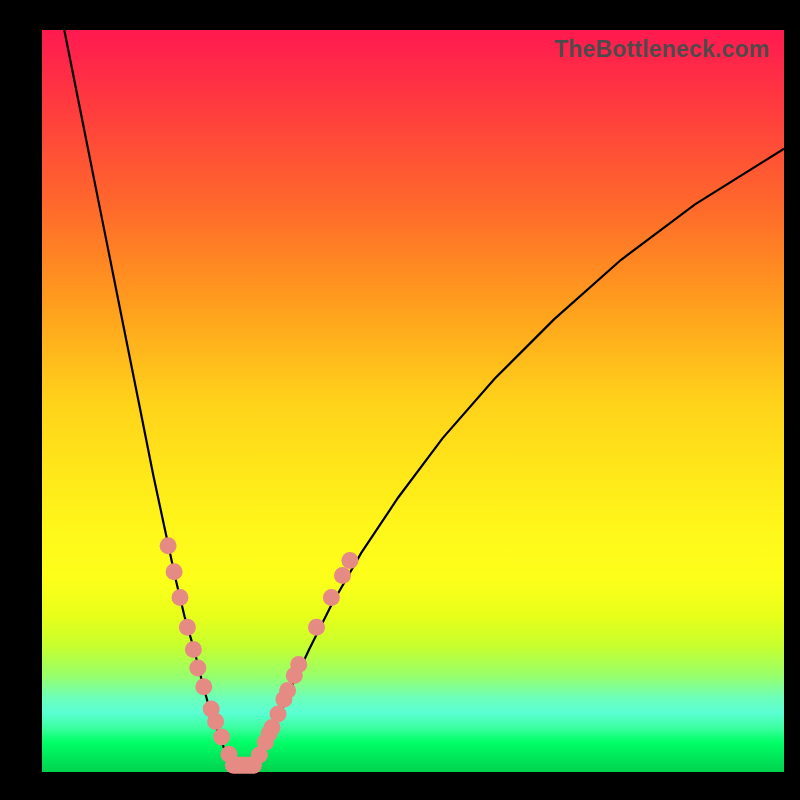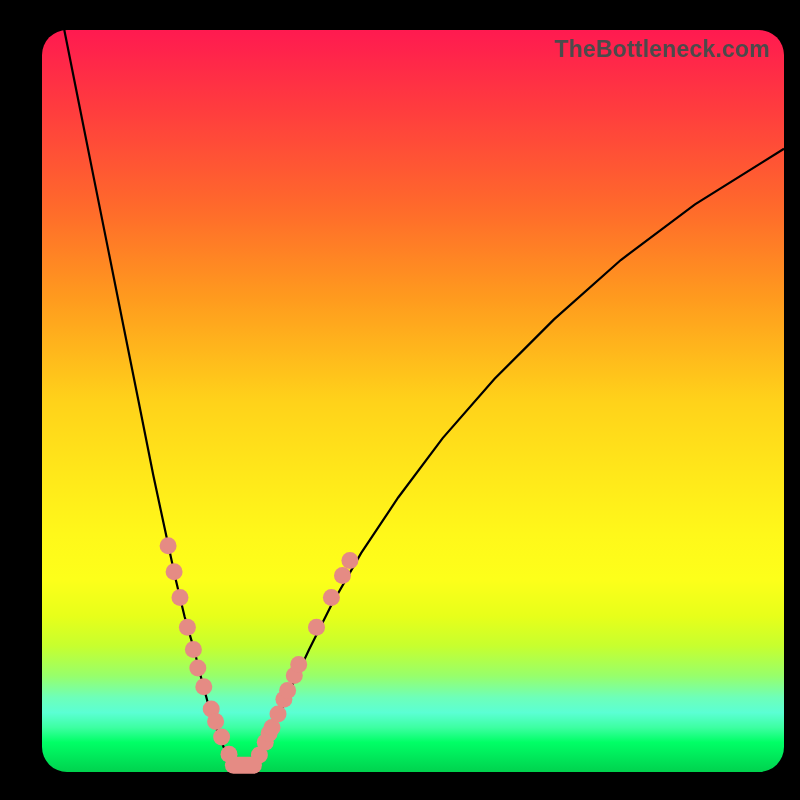--- a/index.html
+++ b/index.html
@@ -37,21 +37,20 @@
       #e7ff1a 79%,
       #c7ff2e 83%,
       #98ff6a 87%,
       #6dffba 90%,
       #5bffd4 92%,
       #3dffa2 94%,
       #00ff66 96%,
       #00e85a 98%,
       #00d24e 100%
     );
-    border-radius: 25px;
   }
   .watermark {
     position: absolute;
     top: 6px;
     right: 14px;
     font-size: 23px;
     font-weight: 600;
     color: #4b4b4b;
     letter-spacing: 0.2px;
     user-select: none;

